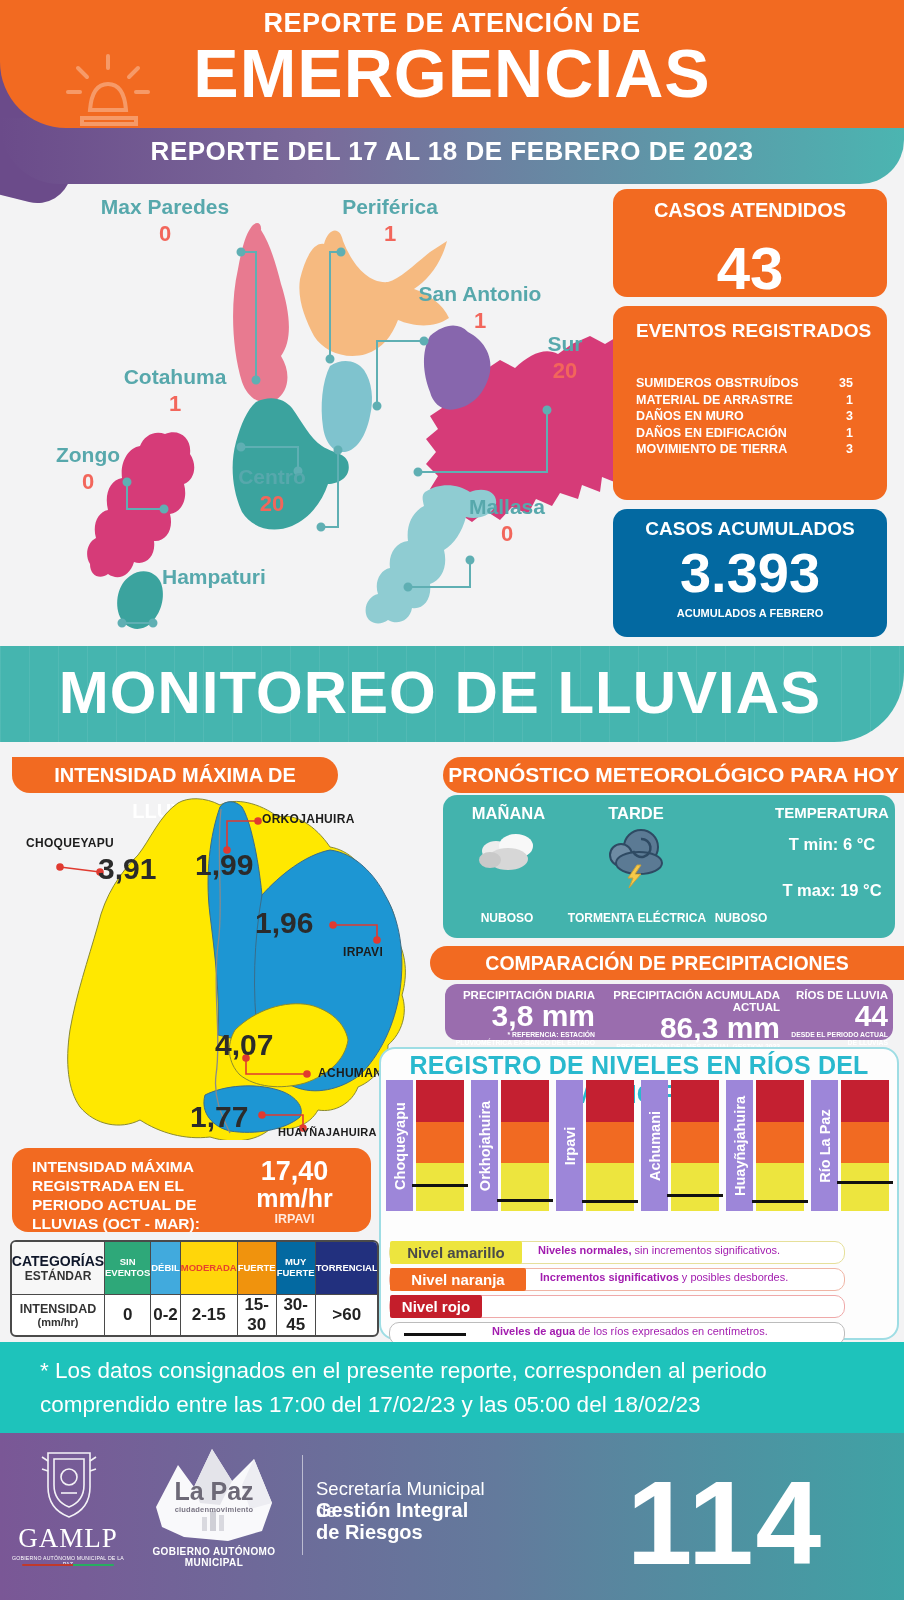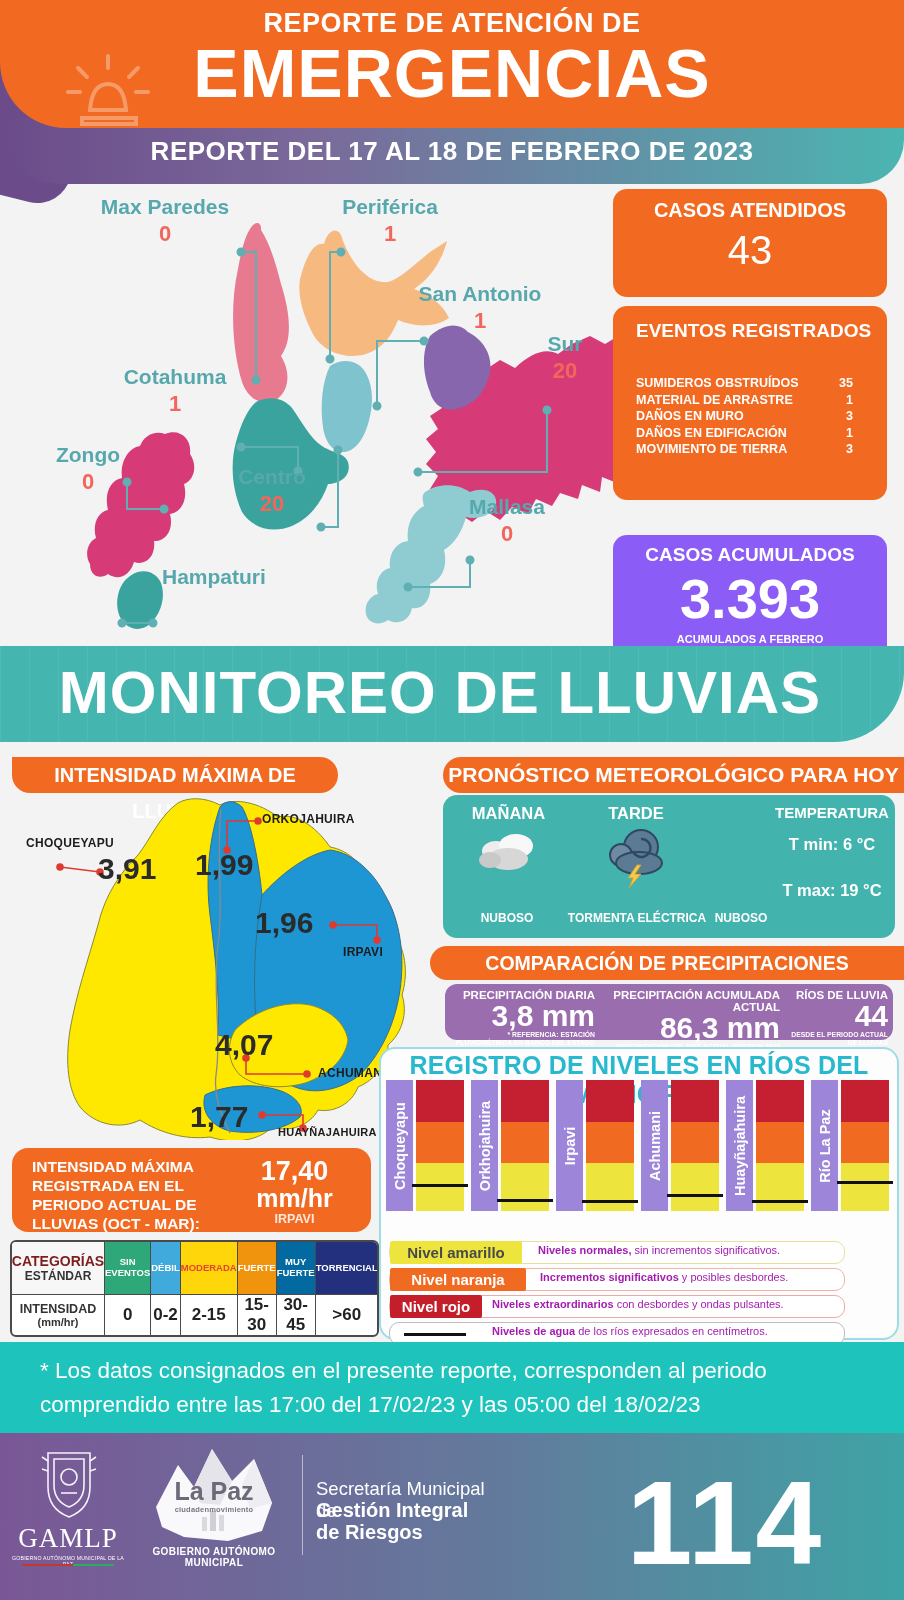--- a/index.html
+++ b/index.html
@@ -20,21 +20,21 @@
   .hdr-title{position:absolute;left:0;top:34px;width:904px;text-align:center;
         color:#fff;font-weight:900;font-size:68px;letter-spacing:1px;}
   .siren{position:absolute;left:52px;top:48px;opacity:.32;}
   
   .mapsec{position:absolute;left:0;top:184px;width:904px;height:458px;}
   .dist{position:absolute;text-align:center;}
   .dname{color:#57a8ac;font-weight:700;font-size:21px;line-height:1.05;}
   .dnum{color:#f2665b;font-weight:700;font-size:22px;margin-top:3px;}
   
   .obox{position:absolute;background:#f26a21;border-radius:14px;color:#fff;}
-  .tbox{position:absolute;background:#8b5cf6;border-radius:14px;color:#fff;margin-top:26px;}
+  .tbox{position:absolute;background:#0369a1;border-radius:14px;color:#fff;}
   .box-title{font-weight:700;text-align:center;}
   .ev-row{position:relative;height:16.5px;}
   .ev-label{position:absolute;left:23px;font-size:12.5px;font-weight:600;}
   .ev-val{position:absolute;right:34px;font-size:12.5px;font-weight:600;}
   
   .monband{position:absolute;left:0;top:646px;width:904px;height:96px;background:#45b5af;
         border-radius:0 0 70px 0;
         background-image:repeating-linear-gradient(90deg,rgba(255,255,255,.07) 0 1px,transparent 1px 29px);}
   .montitle{position:absolute;left:0;top:658px;width:880px;text-align:center;color:#fff;
         font-weight:900;font-size:60px;letter-spacing:1px;}
@@ -54,21 +54,21 @@
   
   .cats{position:absolute;left:10px;top:1240px;width:365px;height:93px;
         display:grid;grid-template-columns:92px repeat(6,1fr);grid-template-rows:53px 40px;
         border:2px solid #4a4a4a;border-radius:6px;background:#fff;overflow:hidden;}
   .cc{border-left:1.5px solid #4a4a4a;display:flex;flex-direction:column;align-items:center;
         justify-content:center;text-align:center;}
   .cc.first{border-left:none;}
   .cc.hrow{border-bottom:1.5px solid #4a4a4a;}
   .cat-h{font-weight:800;font-size:9.5px;color:#fff;line-height:1.15;}
   .cat-v{font-weight:800;font-size:17px;color:#222;}
-  .cats-head1{font-weight:800;font-size:14px;color:#7f1d1d;}
+  .cats-head1{font-weight:800;font-size:14px;color:#0f172a;}
   .cats-head2{font-weight:800;font-size:12px;color:#333;}
   
   .prono{position:absolute;left:443px;top:795px;width:452px;height:143px;background:#43b3ad;
         border-radius:14px;color:#fff;}
   .pslot{position:absolute;top:9px;text-align:center;}
   .pperiod{font-weight:800;font-size:16.5px;}
   .pcond{position:absolute;font-weight:800;font-size:12px;width:160px;text-align:center;}
   .ptemp-title{font-weight:800;font-size:15px;}
   .ptemp-line{font-weight:800;font-size:16.5px;}
   
@@ -235,21 +235,21 @@
   <div class="dist" style="left:452px;top:496px;width:110px">
     <div class="dname">Mallasa</div>
     <div class="dnum">0</div>
   </div>
   <div class="dist" style="left:162px;top:566px;width:140px;text-align:left">
     <div class="dname">Hampaturi</div>
   </div>
 
   <div class="obox" style="left:613px;top:189px;width:274px;height:108px">
     <div class="box-title" style="margin-top:10px;font-size:20px">CASOS ATENDIDOS</div>
-    <div class="box-title" style="font-size:40px;font-weight:400;margin-top:6px">43</div>
+    <div class="box-title" style="font-size:60px;font-weight:700;margin-top:12px">43</div>
   </div>
 
   <div class="obox" style="left:613px;top:306px;width:274px;height:194px">
     <div style="position:absolute;left:23px;top:14px;font-weight:700;font-size:19px">EVENTOS REGISTRADOS</div>
     <div style="position:absolute;left:0;top:70px;width:274px">
       <div class="ev-row">
         <span class="ev-label">SUMIDEROS OBSTRUÍDOS</span>
         <span class="ev-val">35</span>
       </div>
       <div class="ev-row">
@@ -506,21 +506,20 @@
   <div class="lrow" style="top:1241px;border-color:#e6e09a">
     <span class="chip" style="background:#ede53e;color:#4a4a4a;width:132px">Nivel amarillo</span>
     <span class="ldesc" style="left:148px"><b>Niveles normales,</b><span> sin incrementos significativos.</span></span>
   </div>
   <div class="lrow" style="top:1268px;border-color:#f0b5a5">
     <span class="chip" style="background:#f16a22;color:#fff;width:136px">Nivel naranja</span>
     <span class="ldesc" style="left:150px"><b>Incrementos significativos</b><span> y posibles desbordes.</span></span>
   </div>
   <div class="lrow" style="top:1295px;border-color:#efa9a9">
     <span class="chip" style="background:#c41e2b;color:#fff;width:92px">Nivel rojo</span>
-    <span class="ldesc" style="left:102px"><b>Niveles extraordinarios</b><span> con desbordes y ondas pulsantes.</span></span>
   </div>
   <div class="lrow" style="top:1322px;border-color:#bcbcbc">
     <span class="line-sample"></span>
     <span class="ldesc" style="left:102px"><b>Niveles de agua</b><span> de los ríos expresados en centímetros.</span></span>
   </div>
 
   <div class="disc">
     <div class="disc-text">* Los datos consignados en el presente reporte, corresponden al periodo comprendido entre las 17:00 del 17/02/23 y las 05:00 del 18/02/23</div>
   </div>
 

